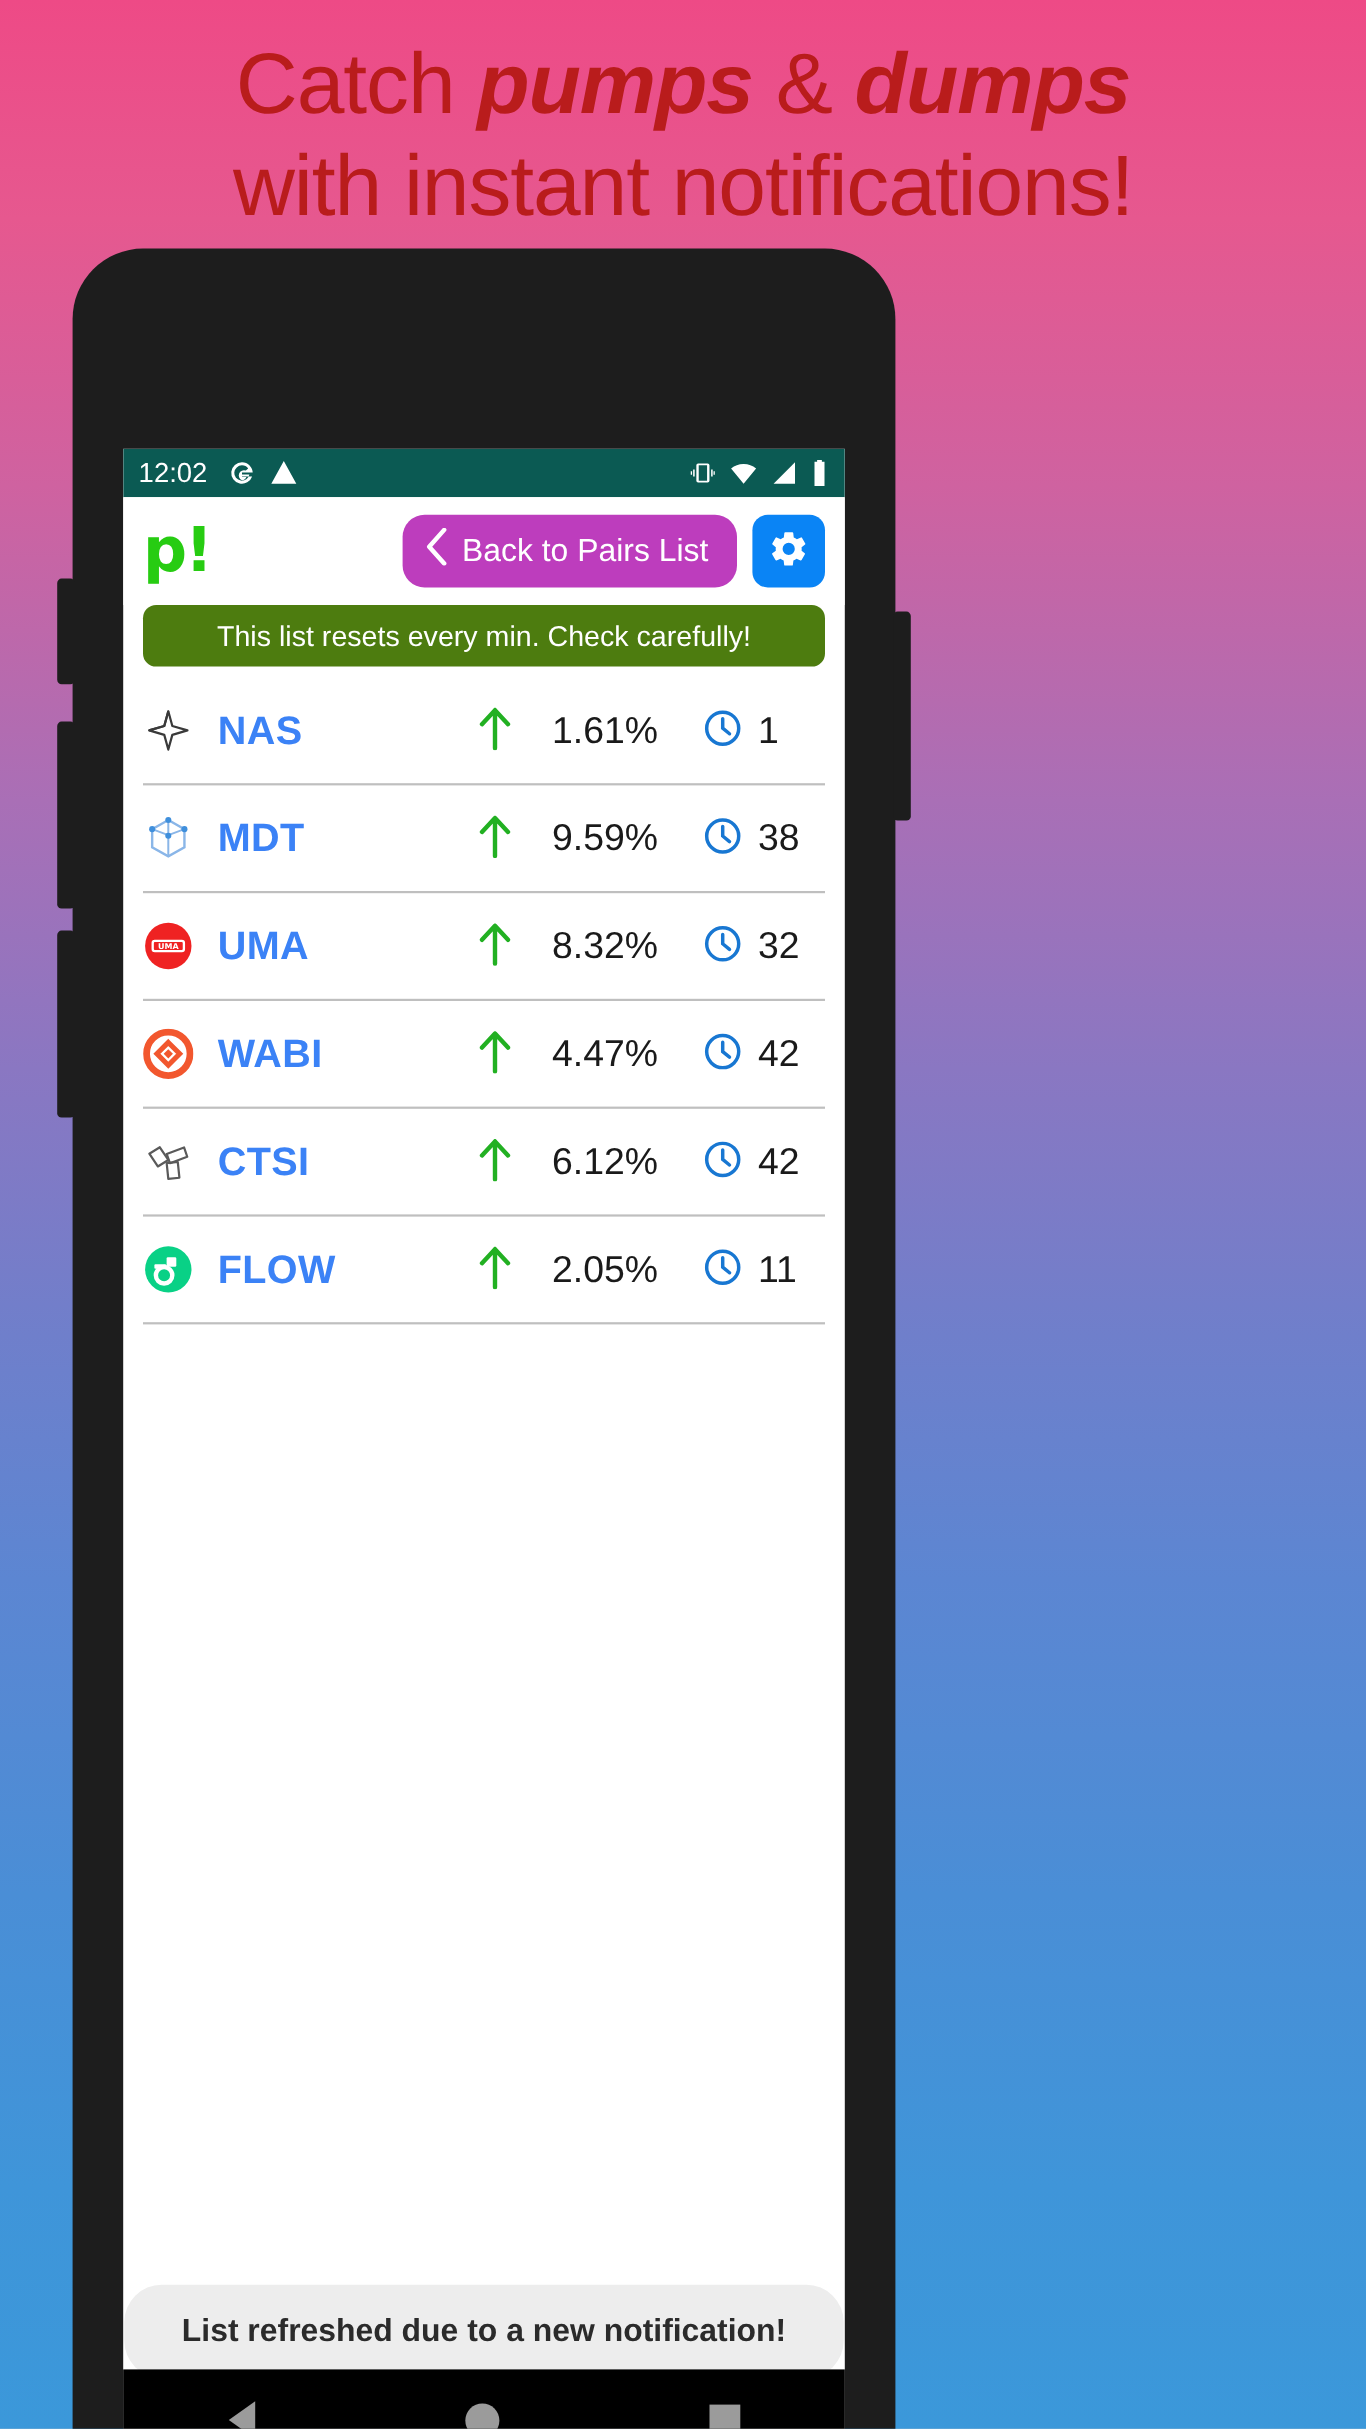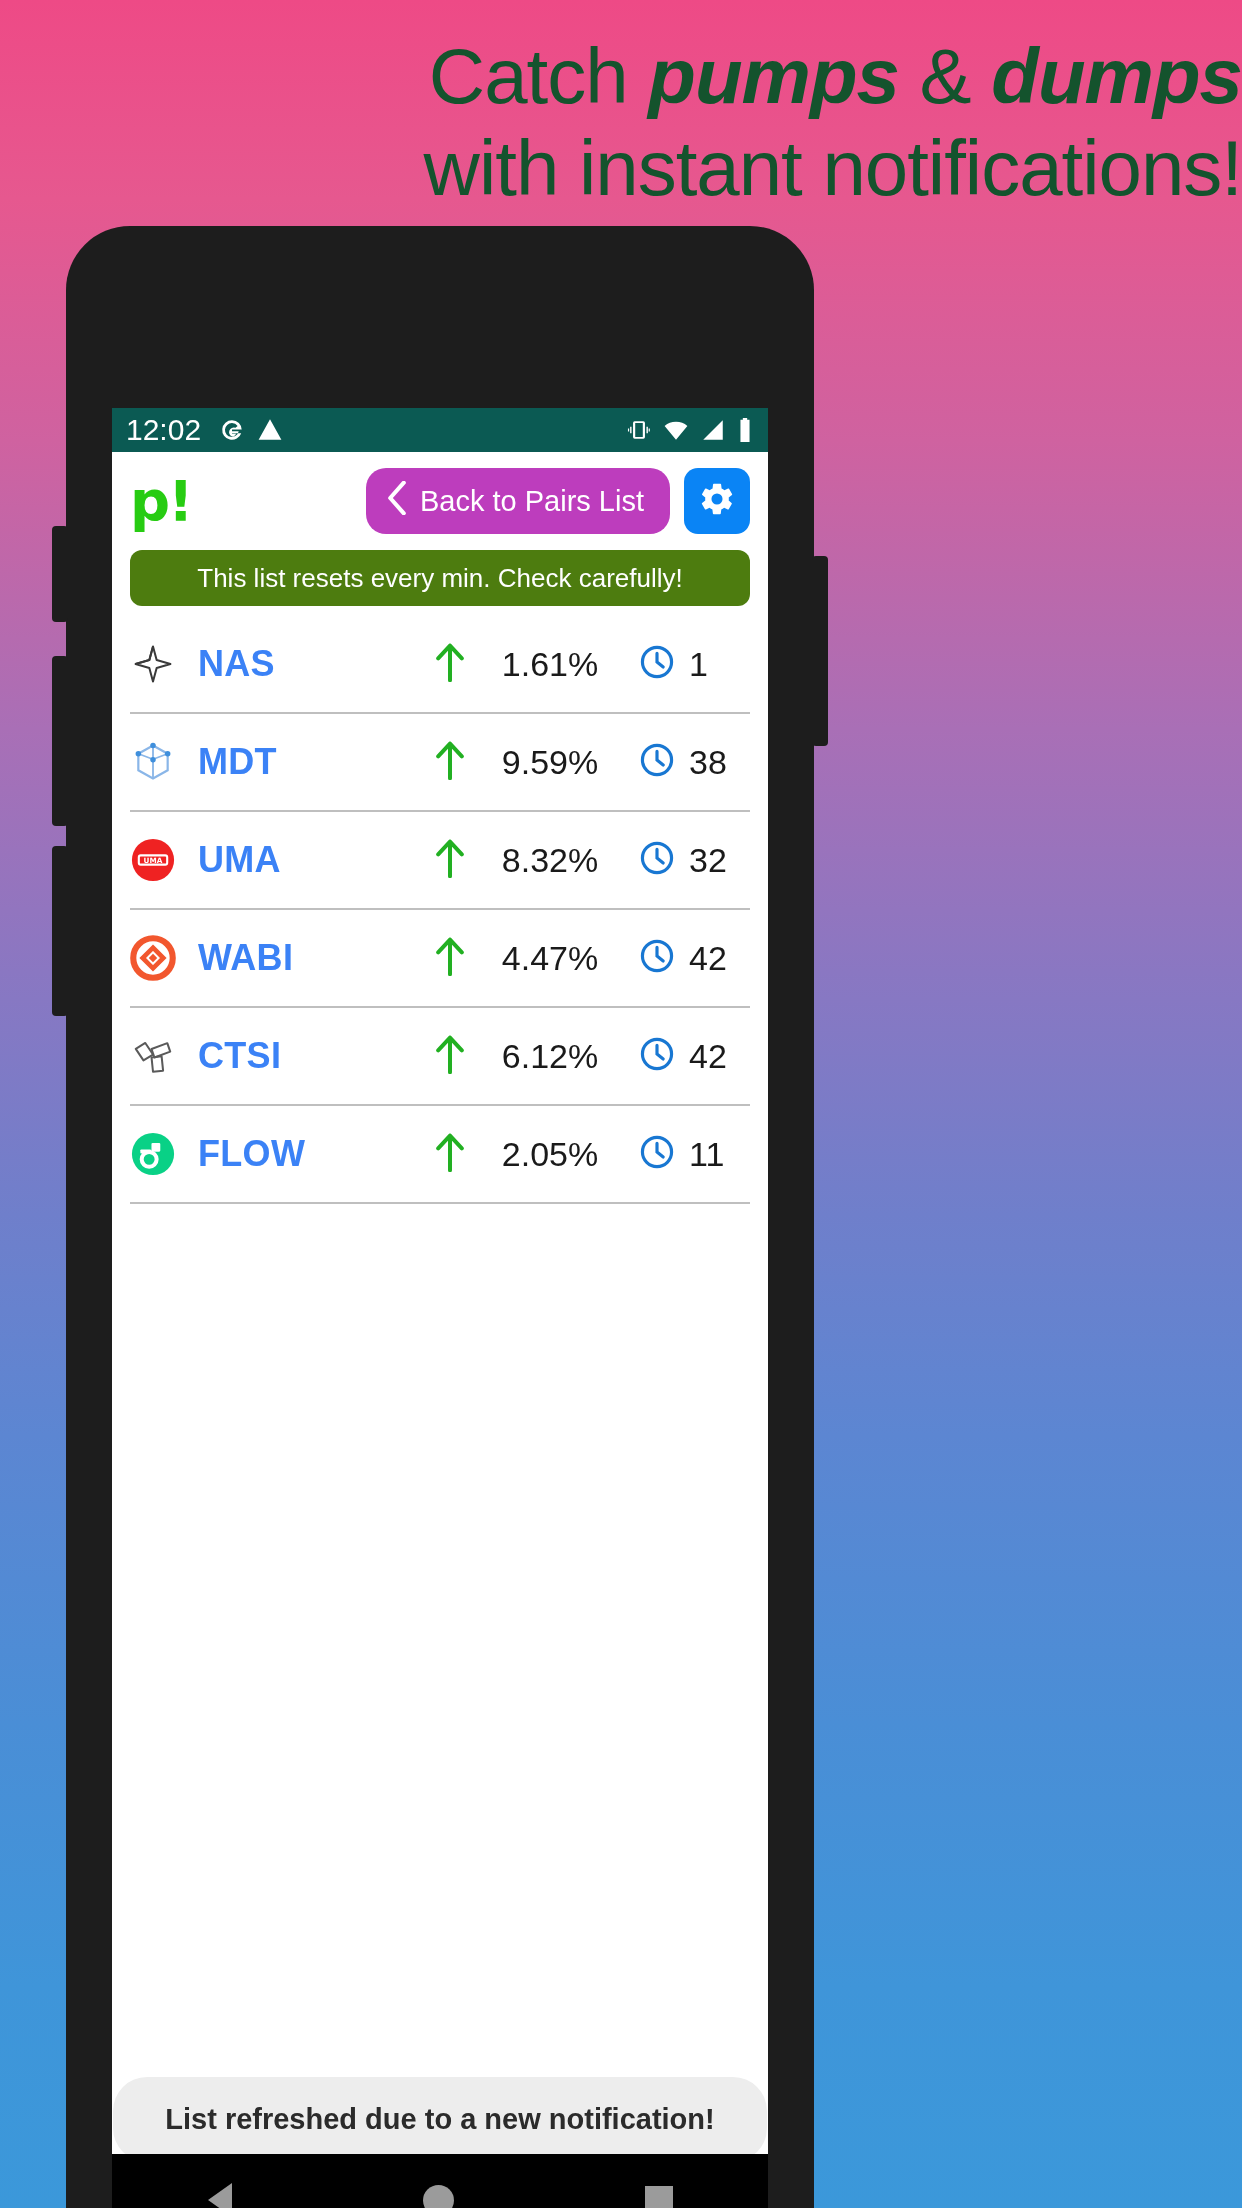--- a/index.html
+++ b/index.html
@@ -19,21 +19,21 @@
       #5c86d2 65%,
       #4a8ed6 78%,
       #3f95d9 90%,
       #3b98da 100%);
     position:relative;
   }
 
   
   .promo {
     position:absolute; top:0; left:0; width:1242px;
-    text-align:right; color:#14532d;
+    text-align:center; color:#b91c1c;
     padding-top:30px;
   }
   .promo-line {
     font-size:78px;
     line-height:1.18;
     font-weight:400;
     letter-spacing:-1px;
     white-space:pre;
   }
   .promo-line .em {
@@ -65,21 +65,21 @@
     overflow:hidden;
   }
 
   
   .statusbar {
     height:44px; background:#0b5a53;
     display:flex; align-items:center;
     padding:0 14px;
     color:#ffffff;
   }
-  .sb-time { font-size:30px; letter-spacing:0px; }
+  .sb-time { font-size:25px; letter-spacing:0px; }
   .sb-left-icons { display:flex; align-items:center; gap:12px; margin-left:18px; }
   .sb-spacer { flex:1; }
   .sb-right-icons { display:flex; align-items:center; gap:10px; }
   .sb-icon svg { display:block; }
 
   
   .appbar {
     height:98px; background:#ffffff;
     display:flex; align-items:center;
     padding:0 18px;

